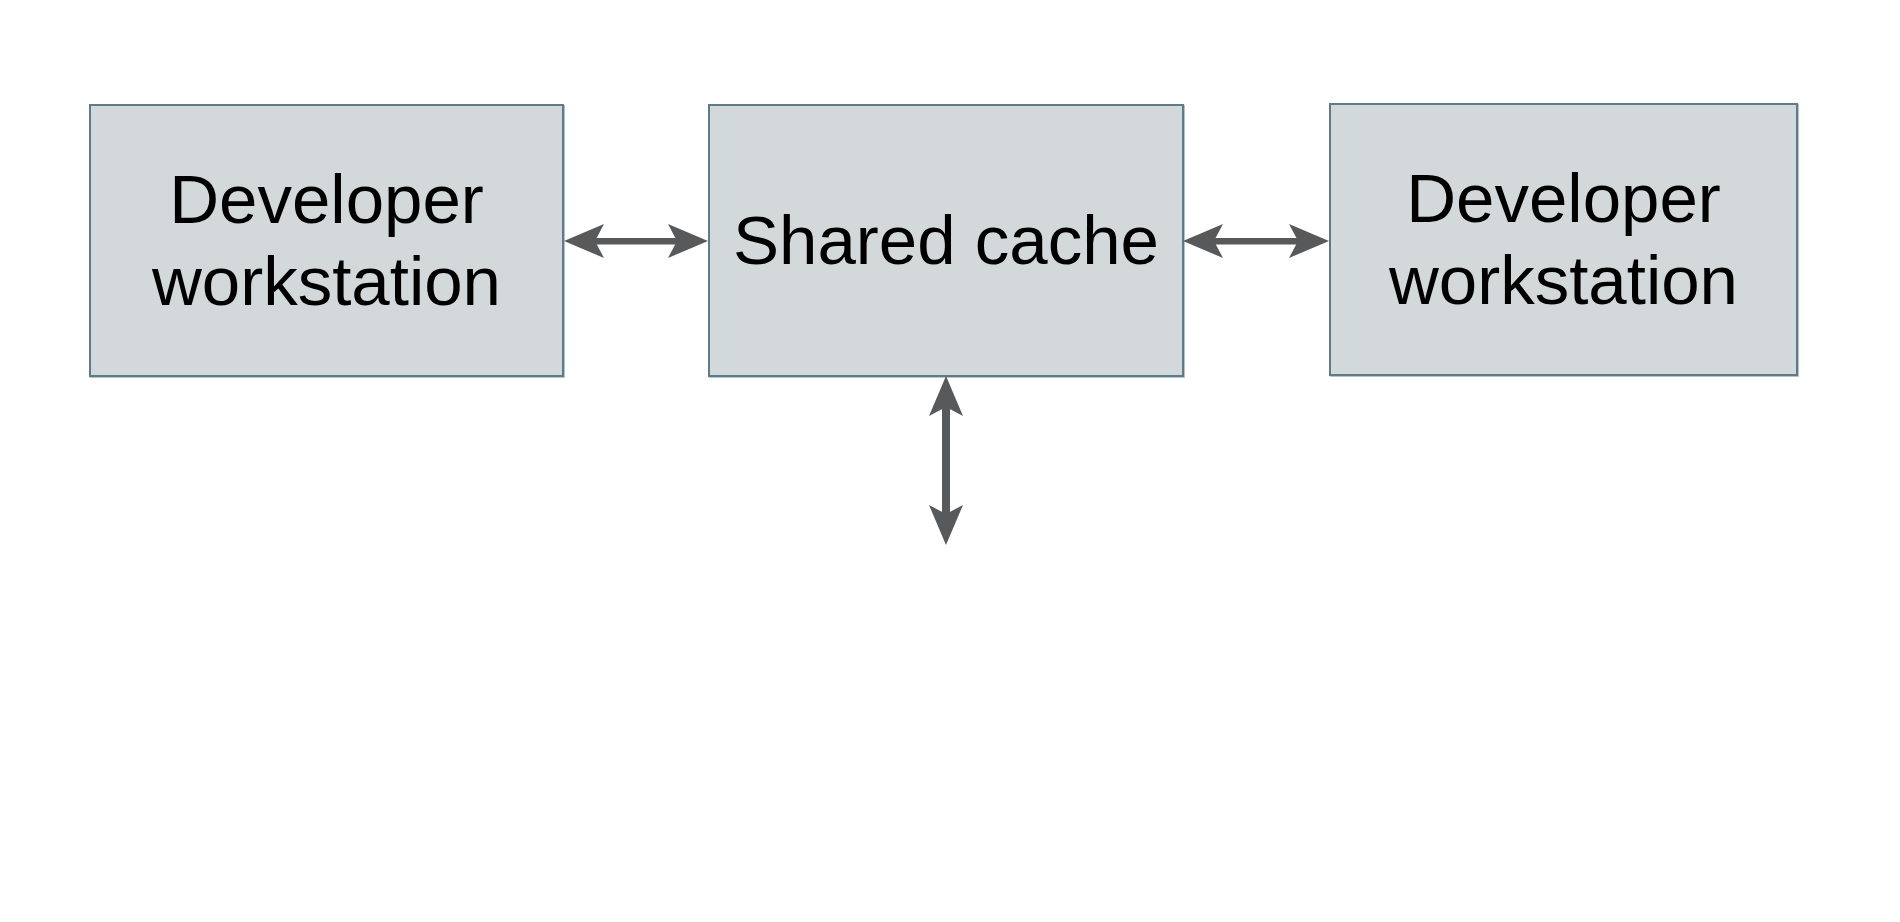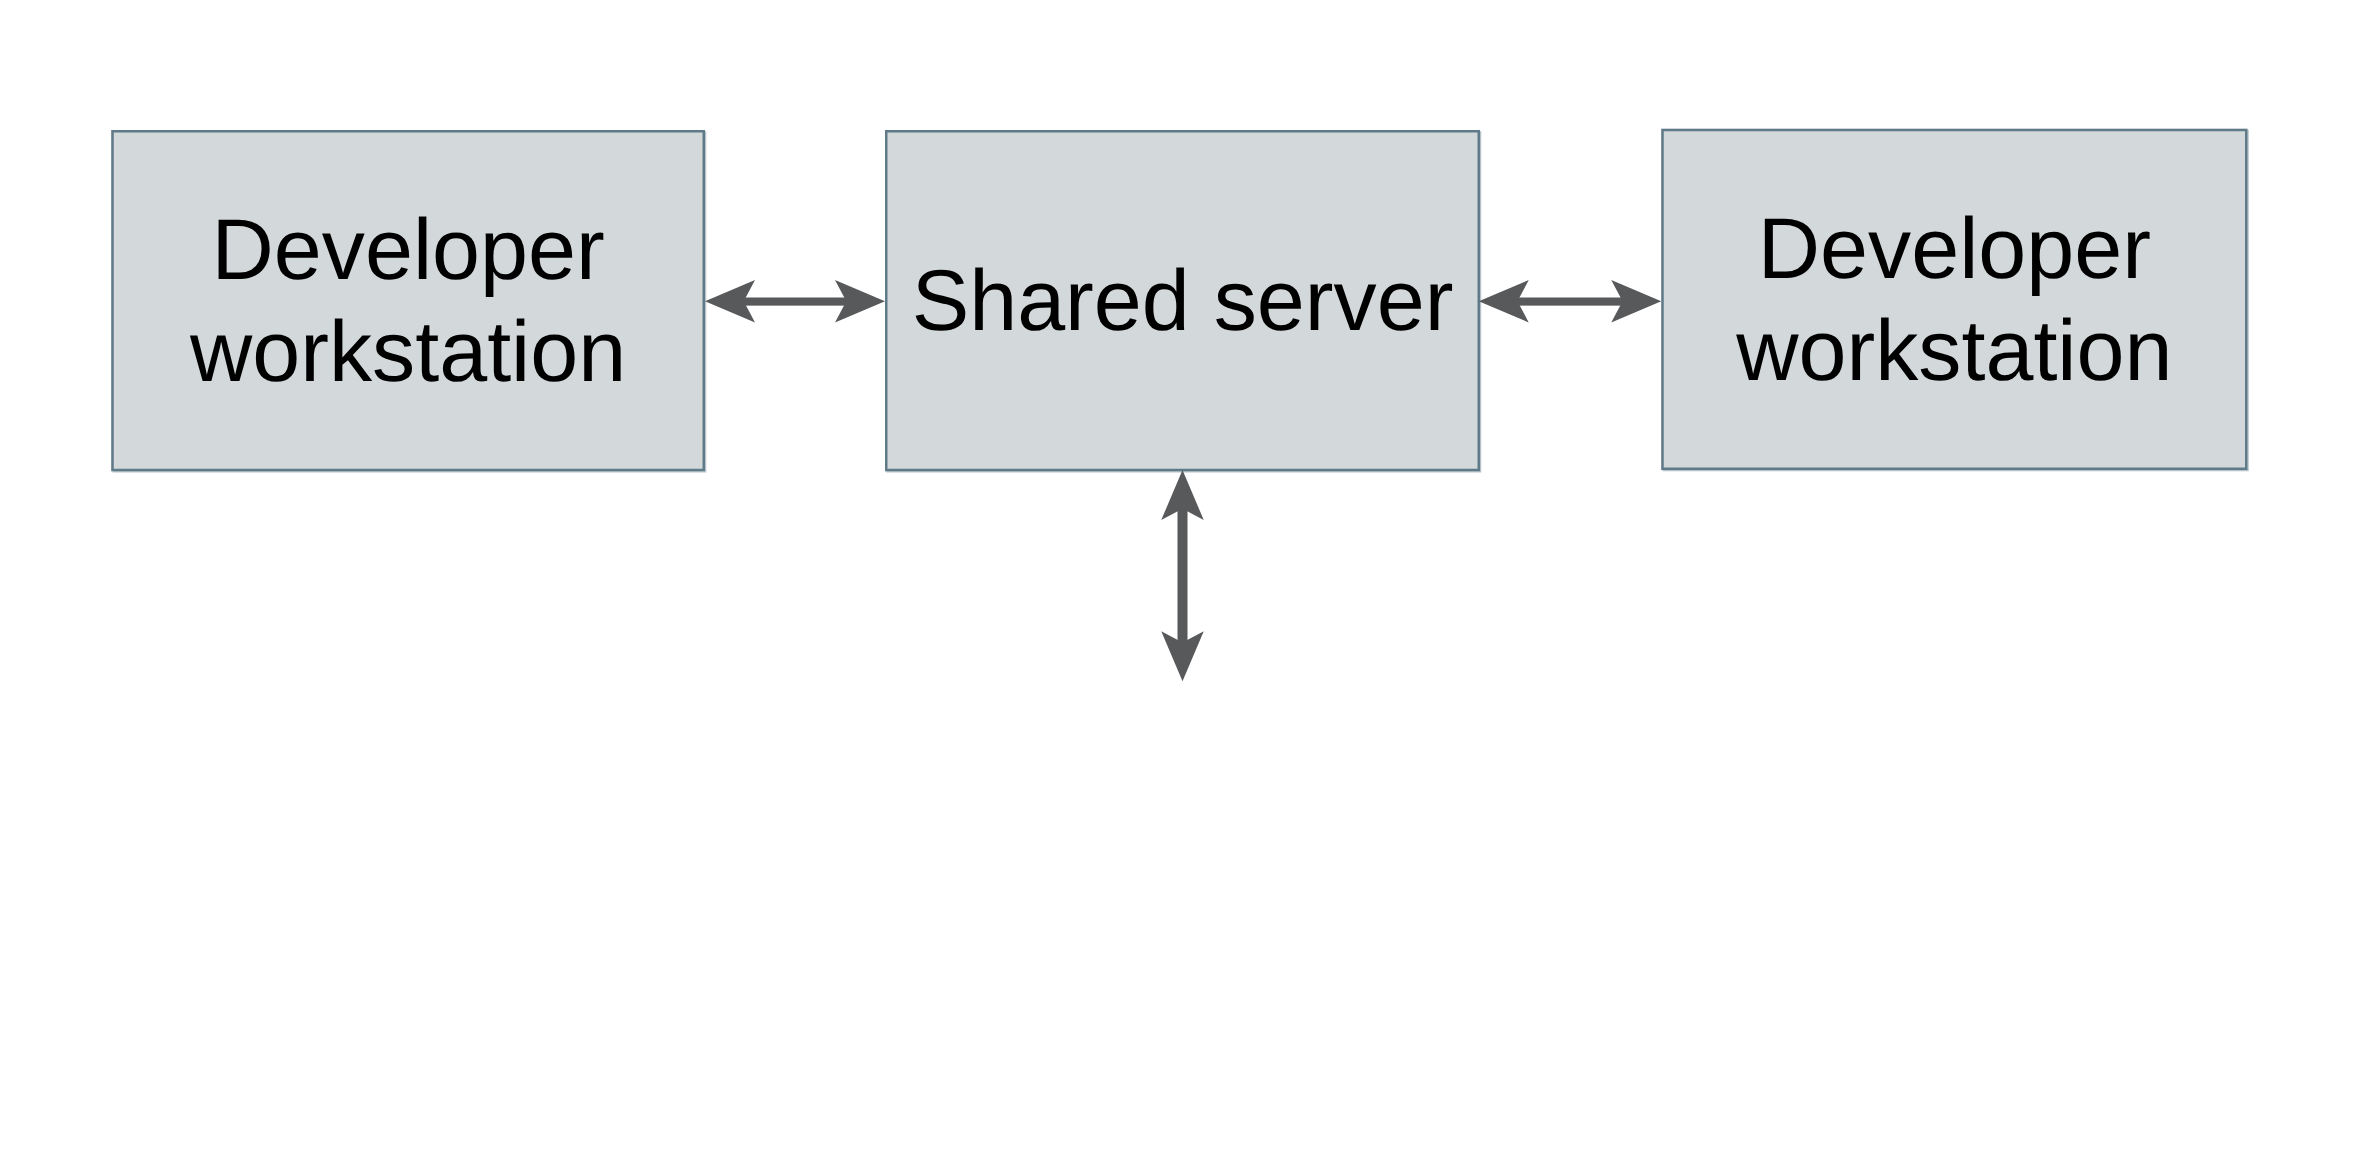--- a/index.html
+++ b/index.html
@@ -53,21 +53,21 @@
 </head>
 <body>
 
 <div class="canvas">
 
   <div class="node" id="node-left">
     <span class="node-label">Developer workstation</span>
   </div>
 
   <div class="node" id="node-center">
-    <span class="node-label">Shared server</span>
+    <span class="node-label">Shared cache</span>
   </div>
 
   <div class="node" id="node-right">
     <span class="node-label">Developer workstation</span>
   </div>
 
 
   <svg class="arrow" id="arrow-left" width="144" height="44" viewBox="0 0 144 44" aria-hidden="true">
     <rect class="arrow-shape" x="26" y="19" width="92" height="6.5"></rect>
     <polygon class="arrow-shape" points="0,22 40,5 31,22 40,39"></polygon>

